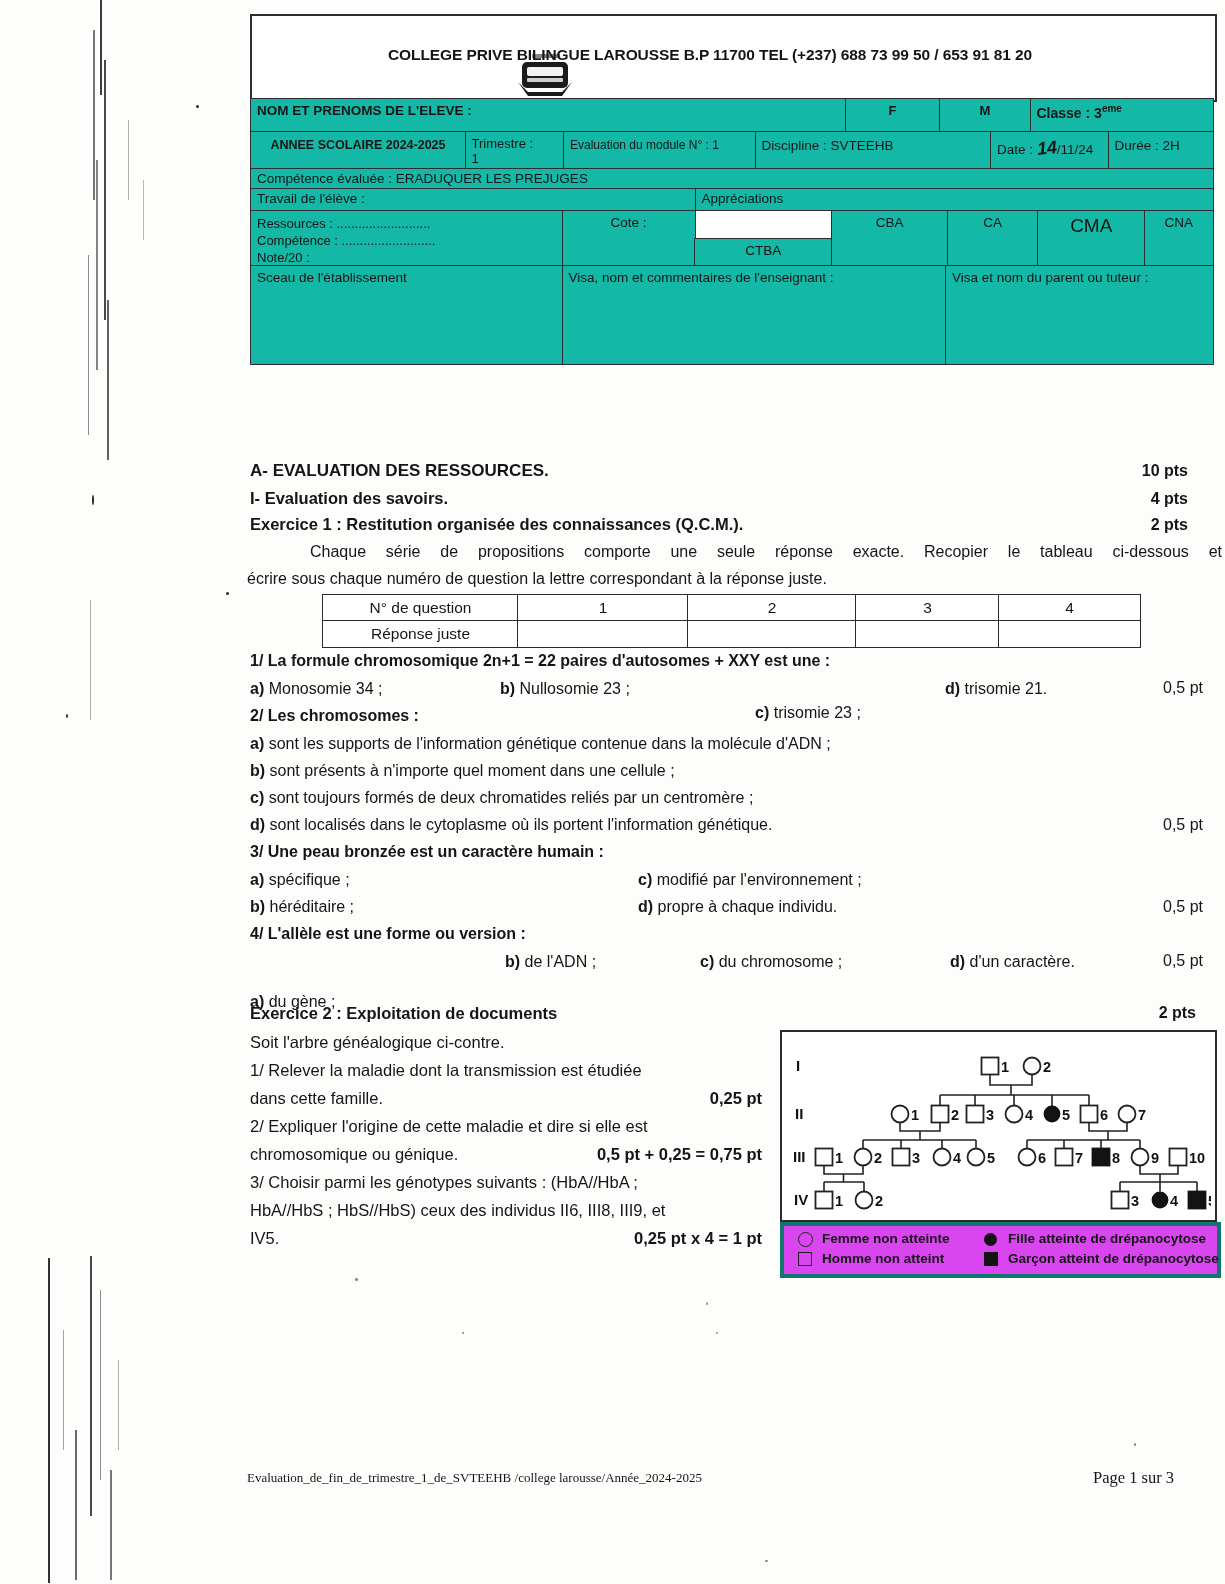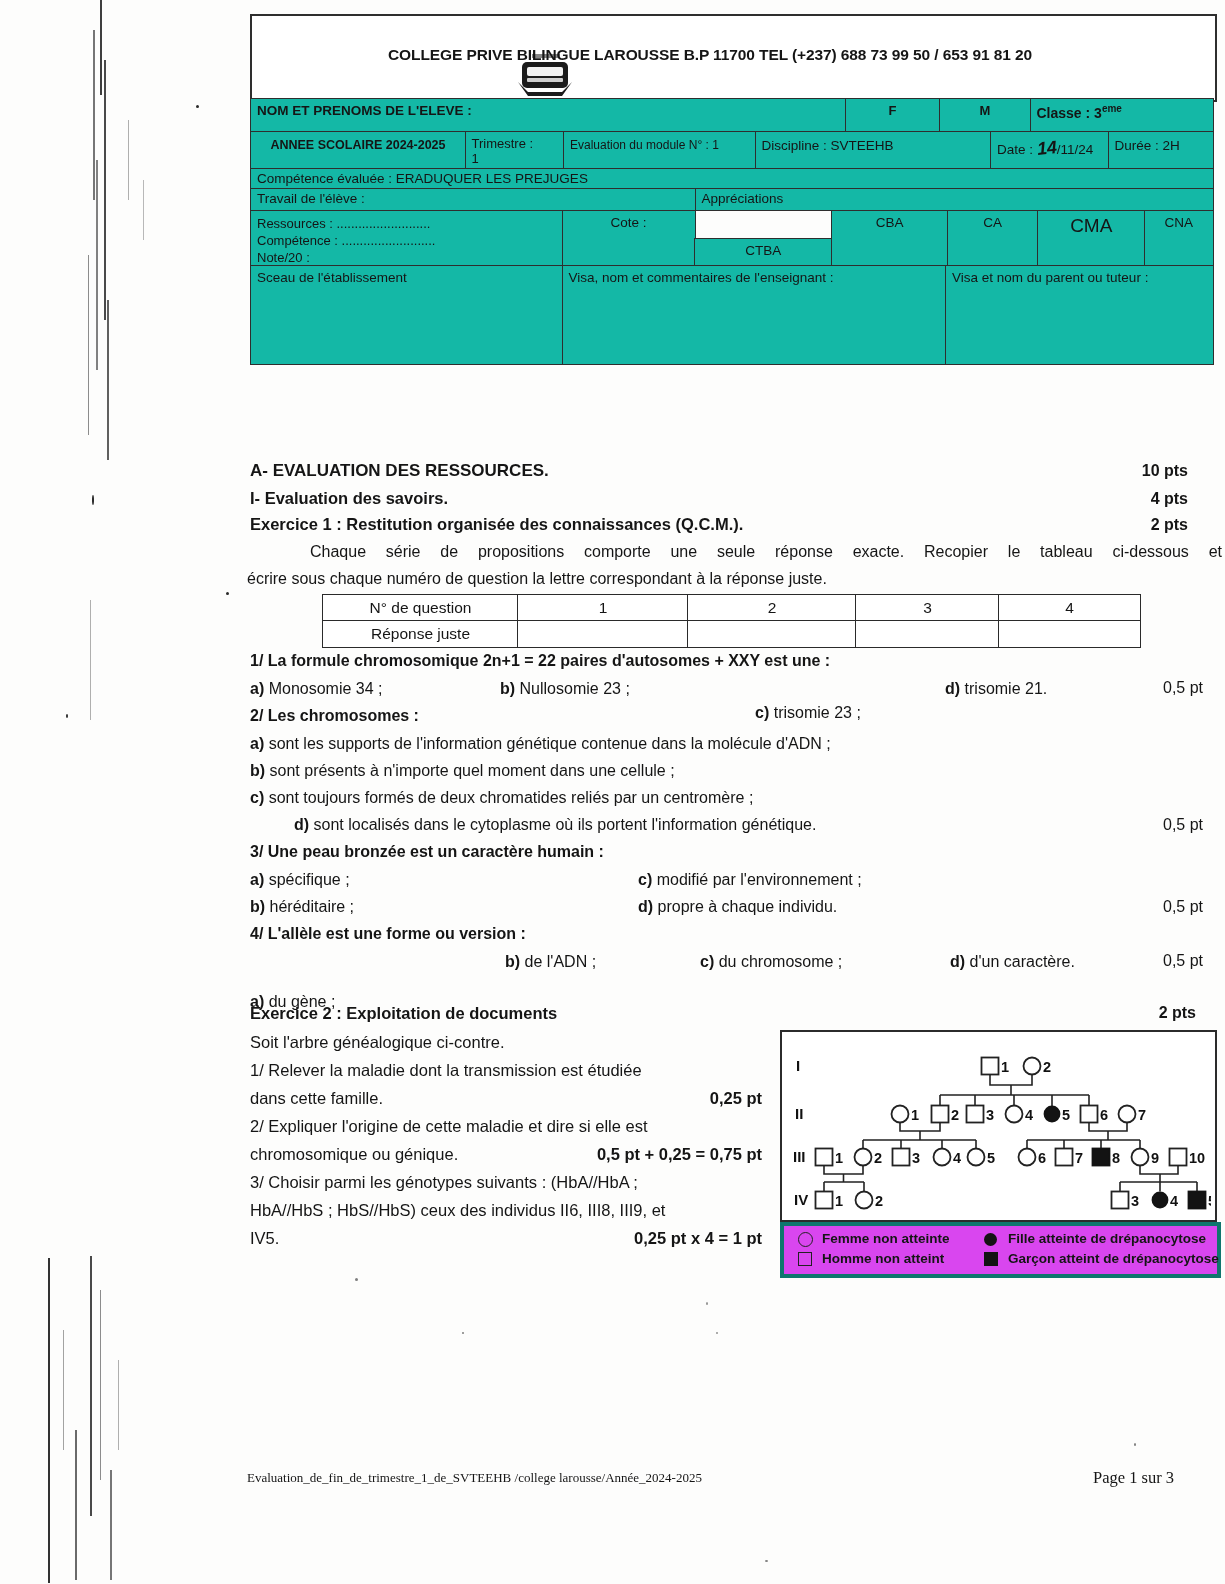--- a/index.html
+++ b/index.html
@@ -158,21 +158,21 @@
 <div class="abs body-t" style="left:250px;top:680px;"><span class="opt-l">a)</span><span> Monosomie 34 ;</span></div>
 <div class="abs body-t" style="left:500px;top:680px;"><span class="opt-l">b)</span><span> Nullosomie 23 ;</span></div>
 <div class="abs body-t" style="left:755px;top:680px;margin-top:24px;"><span class="opt-l">c)</span><span> trisomie 23 ;</span></div>
 <div class="abs body-t" style="left:945px;top:680px;"><span class="opt-l">d)</span><span> trisomie 21.</span></div>
 <div class="abs qpts" style="left:1163px;top:679px;">0,5 pt</div>
 
 <div class="abs stem" style="left:250px;top:707px;">2/ Les chromosomes :</div>
 <div class="abs body-t" style="left:250px;top:735px;"><span class="opt-l">a)</span><span> sont les supports de l'information génétique contenue dans la molécule d'ADN ;</span></div>
 <div class="abs body-t" style="left:250px;top:762px;"><span class="opt-l">b)</span><span> sont présents à n'importe quel moment dans une cellule ;</span></div>
 <div class="abs body-t" style="left:250px;top:789px;"><span class="opt-l">c)</span><span> sont toujours formés de deux chromatides reliés par un centromère ;</span></div>
-<div class="abs body-t" style="left:250px;top:816px;margin-left:44px;"><span class="opt-l">d)</span><span> sont localisés dans le cytoplasme où ils portent l'information génétique.</span></div>
+<div class="abs body-t" style="left:250px;top:816px;"><span class="opt-l">d)</span><span> sont localisés dans le cytoplasme où ils portent l'information génétique.</span></div>
 <div class="abs qpts" style="left:1163px;top:816px;">0,5 pt</div>
 
 <div class="abs stem" style="left:250px;top:843px;">3/ Une peau bronzée est un caractère humain :</div>
 <div class="abs body-t" style="left:250px;top:871px;"><span class="opt-l">a)</span><span> spécifique ;</span></div>
 <div class="abs body-t" style="left:638px;top:871px;"><span class="opt-l">c)</span><span> modifié par l'environnement ;</span></div>
 <div class="abs body-t" style="left:250px;top:898px;"><span class="opt-l">b)</span><span> héréditaire ;</span></div>
 <div class="abs body-t" style="left:638px;top:898px;"><span class="opt-l">d)</span><span> propre à chaque individu.</span></div>
 <div class="abs qpts" style="left:1163px;top:898px;">0,5 pt</div>
 
 <div class="abs stem" style="left:250px;top:925px;">4/ L'allèle est une forme ou version :</div>

